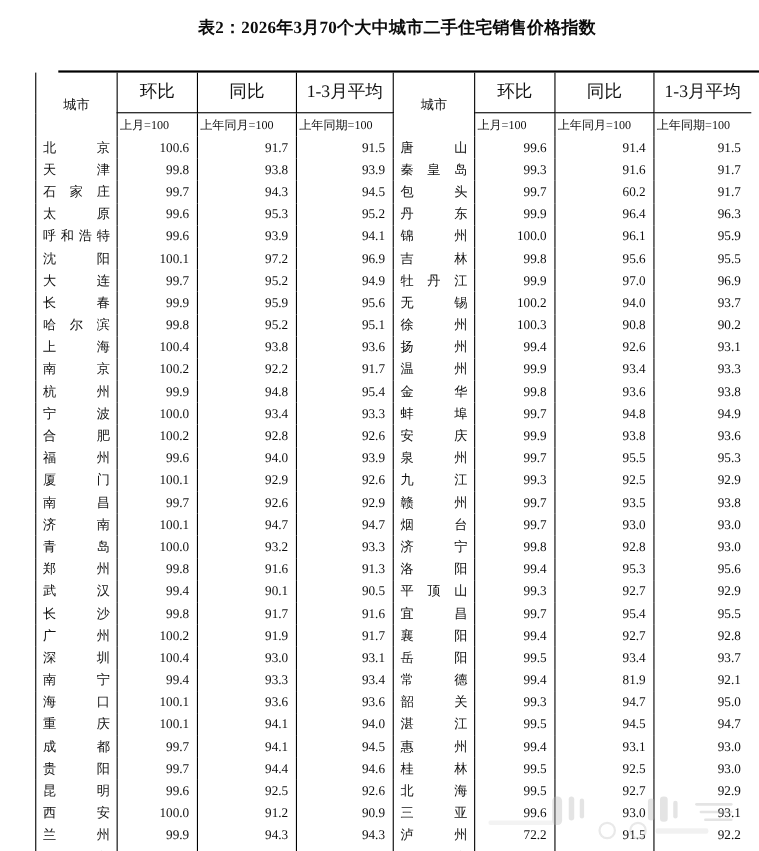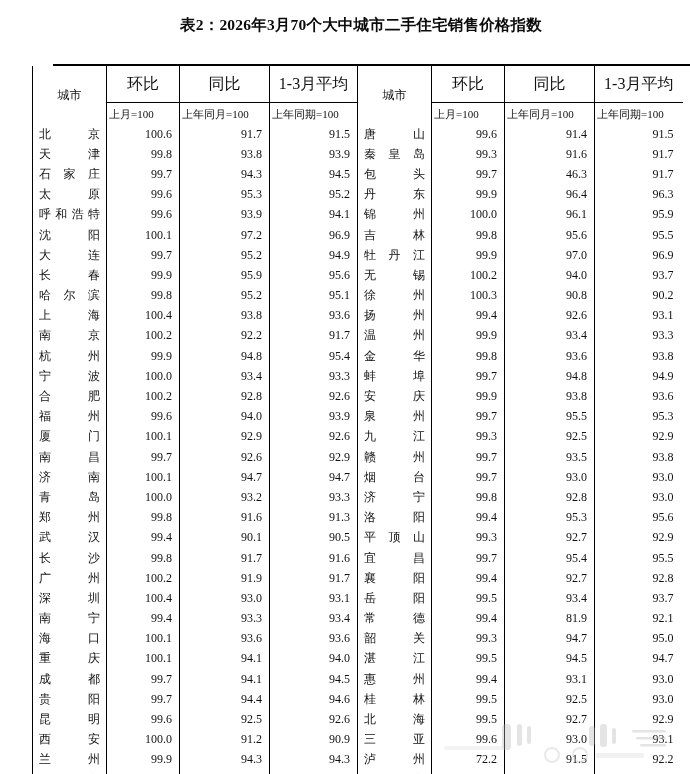--- a/index.html
+++ b/index.html
@@ -212,21 +212,21 @@
             <td class="num">91.6</td>
             <td class="num last">91.7</td>
           </tr>
           <tr>
             <td class="city"><span class="cityname">石家庄</span></td>
             <td class="num">99.7</td>
             <td class="num">94.3</td>
             <td class="num">94.5</td>
             <td class="city"><span class="cityname">包头</span></td>
             <td class="num">99.7</td>
-            <td class="num">46.3</td>
+            <td class="num">60.2</td>
             <td class="num last">91.7</td>
           </tr>
           <tr>
             <td class="city"><span class="cityname">太原</span></td>
             <td class="num">99.6</td>
             <td class="num">95.3</td>
             <td class="num">95.2</td>
             <td class="city"><span class="cityname">丹东</span></td>
             <td class="num">99.9</td>
             <td class="num">96.4</td>

